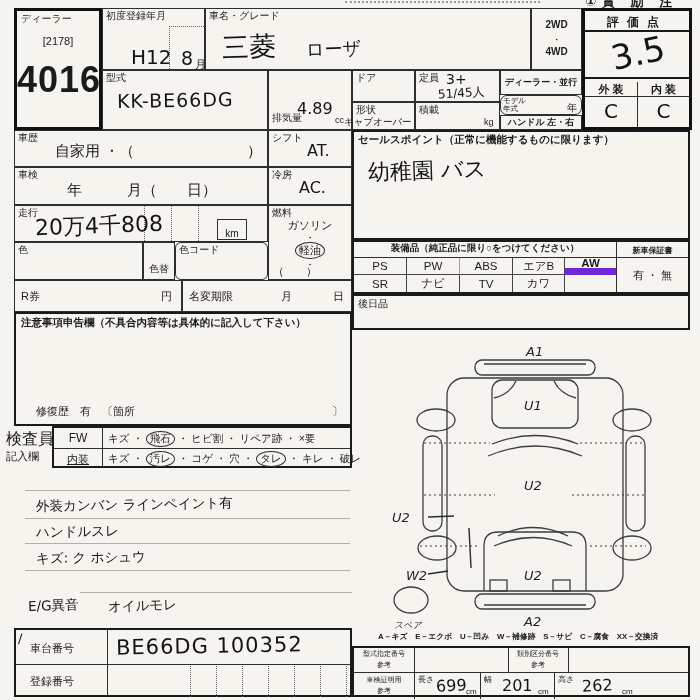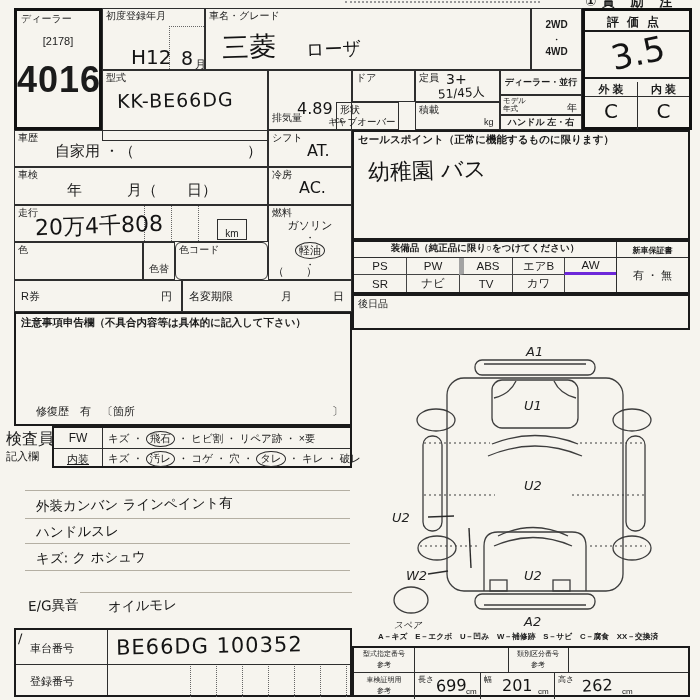--- a/index.html
+++ b/index.html
@@ -60,51 +60,51 @@
     <div class="c" style="left:0;top:66px;width:100%;height:20px;border-top:2px solid #1a1a1a;border-bottom:1.5px solid #2e2e2e;">
       <div class="c" style="left:0;top:3px;width:52px;text-align:center;font-size:11px;font-weight:bold;">外 装</div>
       <div class="c" style="left:52px;top:3px;width:52px;text-align:center;font-size:11px;font-weight:bold;border-left:1.5px solid #2e2e2e;height:17px;">内 装</div>
     </div>
     <div class="c" style="left:0;top:86px;width:100%;height:33px;">
       <div class="c hw" style="left:0;top:2px;width:52px;text-align:center;font-size:20px;">C</div>
       <div class="c hw" style="left:52px;top:2px;width:52px;text-align:center;font-size:20px;border-left:1.5px solid #2e2e2e;height:30px;">C</div>
     </div>
   </div>
 
-  <div class="c b" style="left:102px;top:70px;width:166px;height:71px;">
+  <div class="c b" style="left:102px;top:70px;width:166px;height:60px;">
     <div class="c lbl" style="left:3px;top:1px;">型式</div>
     <div class="c hw" style="left:14px;top:18px;font-size:19px;letter-spacing:1px;transform:rotate(-1deg);">KK-BE66DG</div>
   </div>
 
   <div class="c b" style="left:268px;top:70px;width:84px;height:60px;">
     <div class="c lbl" style="left:3px;top:1px;margin-top:40px;">排気量</div>
     <div class="c hw" style="left:28px;top:28px;font-size:16px;">4.89</div>
     <div class="c" style="left:66px;top:44px;font-size:9px;">cc</div>
   </div>
 
   <div class="c b" style="left:352px;top:70px;width:63px;height:32px;">
     <div class="c lbl" style="left:3px;top:1px;">ドア</div>
   </div>
-  <div class="c b" style="left:336px;top:102px;width:63px;height:28px;">
+  <div class="c b" style="left:352px;top:102px;width:63px;height:28px;">
     <div class="c lbl" style="left:3px;top:1px;">形状</div>
     <div class="c hw" style="left:-9px;top:13px;font-size:9.5px;white-space:nowrap;">キャブオーバー</div>
   </div>
 
   <div class="c b" style="left:415px;top:70px;width:85px;height:32px;">
     <div class="c lbl" style="left:3px;top:1px;">定員</div>
     <div class="c hw" style="left:30px;top:0px;font-size:14px;">3+</div>
     <div class="c hw" style="left:22px;top:14px;font-size:12px;transform:rotate(-4deg);white-space:nowrap;">51/45人</div>
   </div>
   <div class="c b" style="left:415px;top:102px;width:85px;height:28px;">
     <div class="c lbl" style="left:3px;top:1px;">積載</div>
     <div class="c" style="left:68px;top:14px;font-size:9px;">kg</div>
   </div>
 
   <div class="c b ctr" style="left:500px;top:70px;width:82px;height:25px;font-size:9px;font-weight:bold;">ディーラー・並行</div>
-  <div class="c b" style="left:500px;top:95px;width:82px;height:20px;">
+  <div class="c b" style="left:500px;top:95px;width:82px;height:20px;border-radius:7px;">
     <div class="c" style="left:2px;top:0px;font-size:7.5px;">モデル</div>
     <div class="c" style="left:2px;top:8px;font-size:7.5px;">年式</div>
     <div class="c" style="left:66px;top:5px;font-size:10px;">年</div>
   </div>
   <div class="c b ctr" style="left:500px;top:115px;width:82px;height:15px;font-size:9px;font-weight:bold;">ハンドル 左・右</div>
 
   <div class="c b" style="left:14px;top:130px;width:254px;height:37px;">
     <div class="c lbl" style="left:3px;top:1px;">車歴</div>
     <div class="c" style="left:40px;top:11px;font-size:15px;">自家用 ・（</div>
     <div class="c" style="left:232px;top:11px;font-size:15px;">）</div>
@@ -232,23 +232,23 @@
     <div class="c lblb" style="left:4px;top:2px;font-size:10.5px;">セールスポイント（正常に機能するものに限ります）</div>
     <div class="c hw" style="left:14px;top:24px;font-size:22px;transform:rotate(-2deg);">幼稚園 バス</div>
   </div>
 
   <div class="c b2" style="left:352px;top:240px;width:338px;height:54px;">
     <div class="c" style="left:0;top:0;width:262px;height:16px;text-align:center;font-size:9.5px;font-weight:bold;border-bottom:1.5px solid #2e2e2e;box-sizing:border-box;">装備品（純正品に限り○をつけてください）</div>
     <div class="c" style="left:262px;top:0;width:72px;height:16px;text-align:center;font-size:8px;font-weight:bold;border-left:1.5px solid #2e2e2e;border-bottom:1.5px solid #2e2e2e;box-sizing:border-box;padding-top:3px;">新車保証書</div>
     <div class="c ctr" style="left:262px;top:16px;width:72px;height:34px;font-size:11px;border-left:1.5px solid #2e2e2e;box-sizing:border-box;">有 ・ 無</div>
     <div class="c ctr" style="left:0px;top:16px;width:52px;height:17px;font-size:11.5px;border-bottom:1px solid #444;">PS</div>
     <div class="c ctr" style="left:52px;top:16px;width:53px;height:17px;font-size:11.5px;border-left:1px solid #444;border-bottom:1px solid #444;">PW</div>
-    <div class="c ctr" style="left:105px;top:16px;width:53px;height:17px;font-size:11.5px;border-left:5px solid #a3a3a3;border-bottom:1px solid #444;">ABS</div>
+    <div class="c ctr" style="left:105px;top:16px;width:53px;height:17px;font-size:11.5px;border-left:1px solid #a3a3a3;border-bottom:1px solid #444;">ABS</div>
     <div class="c ctr" style="left:158px;top:16px;width:52px;height:17px;font-size:11.5px;border-left:1px solid #444;border-bottom:1px solid #444;">エアB</div>
-    <div class="c ctr" style="left:210px;top:16px;width:52px;height:17px;font-size:11.5px;border-left:1px solid #444;border-bottom:3px solid #6d28d9;">AW</div>
+    <div class="c ctr" style="left:210px;top:16px;width:52px;height:17px;font-size:11.5px;border-left:1px solid #444;border-bottom:7px solid #6d28d9;font-weight:bold;">AW</div>
     <div class="c ctr" style="left:0px;top:33px;width:52px;height:17px;font-size:11.5px;">SR</div>
     <div class="c ctr" style="left:52px;top:33px;width:53px;height:17px;font-size:11.5px;border-left:1px solid #444;">ナビ</div>
     <div class="c ctr" style="left:105px;top:33px;width:53px;height:17px;font-size:11.5px;border-left:1px solid #444;">TV</div>
     <div class="c ctr" style="left:158px;top:33px;width:52px;height:17px;font-size:11.5px;border-left:1px solid #444;">カワ</div>
     <div class="c ctr" style="left:210px;top:33px;width:52px;height:17px;font-size:11.5px;border-left:1px solid #444;"></div>
   </div>
 
   <div class="c b2" style="left:352px;top:294px;width:338px;height:36px;">
     <div class="c lbl" style="left:4px;top:2px;">後日品</div>
   </div>

